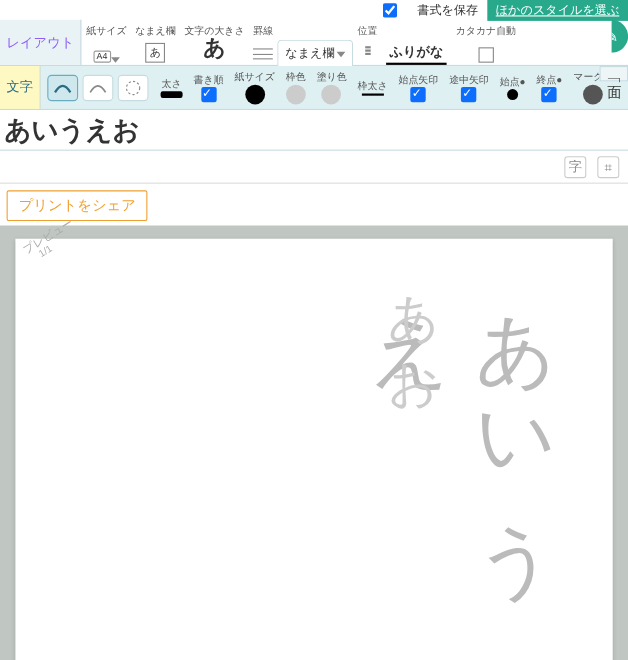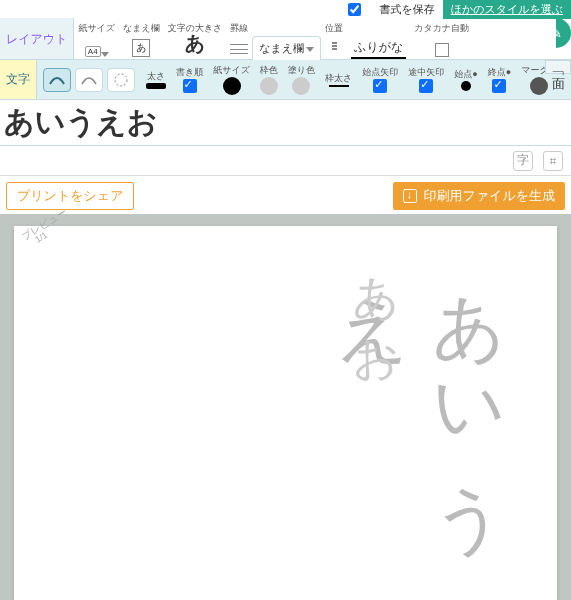--- a/index.html
+++ b/index.html
@@ -19,40 +19,40 @@
   .grp-lbl { font-size:9px; color:#555; line-height:1.1; margin-bottom:1px; white-space:nowrap;}
   .grp   { display:flex; flex-direction:column; align-items:center; padding:2px 4px 2px; cursor:pointer;}
   .grp-icon { height:22px; display:flex; align-items:flex-end; justify-content:center; font-size:15px; color:#333;}
   .a4     { border:1px solid #999; font-size:8px; padding:0 2px; border-radius:2px;}
   .tri    { width:0; height:0; border-left:4px solid transparent; border-right:4px solid transparent; border-top:5px solid #888; margin-top:2px;}
   .text-dir { width:18px; height:18px; border:1px solid #888; display:flex; align-items:center; justify-content:center; font-size:10px; position:relative;}
   .big-a    { font-size:20px; font-weight:bold; font-family:serif;}
   .keisen   { width:18px; height:16px; display:flex; flex-direction:column; justify-content:space-evenly;}
   .keisen div{height:1px; background:#888;}
   .name-tab { font-size:11px; padding:4px 6px; border:1px solid #c7dbe2; border-bottom:none; border-radius:4px 4px 0 0; background:#fff; margin-bottom:-1px; display:flex; align-items:center; gap:2px;}
-  .furi-tab { font-size:12px; font-weight:normal; border-bottom:2px solid #000; padding:2px 3px 1px; margin:0 4px;}
+  .furi-tab { font-size:12px; font-weight:bold; border-bottom:2px solid #000; padding:2px 3px 1px; margin:0 4px;}
   .side-label { position:absolute; right:0; top:60px; writing-mode:vertical-rl; font-size:13px; background:#eef5f7; padding:6px 3px; border:1px solid #c7dbe2;}
 
   
   .row2 { background:#dff0f3; border-bottom:1px solid #c7dbe2; display:flex; align-items:center; height:40px; }
   .moji-tab { background:#fef9c3; border-right:1px solid #c7dbe2; height:100%; display:flex; align-items:center; padding:0 6px; font-size:12px; color:#2b6d84;}
   .brush-sel { display:flex; gap:4px; padding:0 6px; align-items:center;}
   .brush { width:28px; height:24px; border:1px solid #c7dbe2; border-radius:4px; background:#fff; display:flex; align-items:center; justify-content:center; cursor:pointer;}
   .brush.active{ background:#cfe8ee; border-color:#6aadc2;}
   .mini-lbl { font-size:9px; color:#555; text-align:center; white-space:nowrap;}
   .cell  { display:flex; flex-direction:column; align-items:center; padding:0 5px;}
   .thick { width:20px; height:6px; background:#000; border-radius:2px;}
   .chk   { width:14px; height:14px; background:#0d6efd; border-radius:2px; position:relative;}
   .chk:after{content:"✓"; color:#fff; font-size:11px; position:absolute; left:1px; top:-1px;}
   .dot   { width:18px; height:18px; border-radius:50%;}
   .dotS  { width:10px; height:10px; border-radius:50%;}
   .dash  { width:20px; height:2px; background:#000;}
 
   
-  .text-line { font-size:30px; font-weight:bold; padding:2px 4px; border-bottom:1px solid #c7dbe2;}
+  .text-line { font-size:24px; font-weight:bold; padding:2px 4px; border-bottom:1px solid #c7dbe2;}
 
   
   .under-tools { height:30px; display:flex; justify-content:flex-end; align-items:center; gap:10px; padding:4px 8px; border-bottom:1px solid #dcdcdc;}
   .tool-ic { width:20px; height:20px; display:flex; align-items:center; justify-content:center; color:#888; cursor:pointer; border:1px solid #ccc; border-radius:3px; font-size:12px;}
 
   
   .actions { display:flex; justify-content:space-between; gap:8px; padding:6px 6px 4px; }
   .btn-outline { border:1.5px solid #f0a030; color:#f0a030; background:#fff; padding:4px 10px; font-size:13px; cursor:pointer; border-radius:2px;}
   .btn-solid   { background:#f0a030; color:#fff; padding:4px 10px; font-size:13px; cursor:pointer; border-radius:2px; display:flex; align-items:center; gap:6px;}
   .dl-ic { width:14px; height:14px; border:1.5px solid #fff; border-radius:2px; position:relative;}
@@ -214,24 +214,20 @@
 
 <div class="text-line">あいうえお</div>
 
 <div class="under-tools">
   <div class="tool-ic">字</div>
   <div class="tool-ic">⌗</div>
 </div>
 
 <div class="actions">
   <div class="btn-outline">プリントをシェア</div>
-  <div class="btn-solid">
-    <span class="dl-ic"></span>
-    <span>印刷用ファイルを生成</span>
-  </div>
 </div>
 
 <div class="preview-wrap">
   <div class="sheet">
     <div class="pv-label">
       <span>プレビュー</span><small>1/1</small>
     </div>
     <div class="col big">あいうえ</div>
     <div class="col small">あお</div>
   </div>

